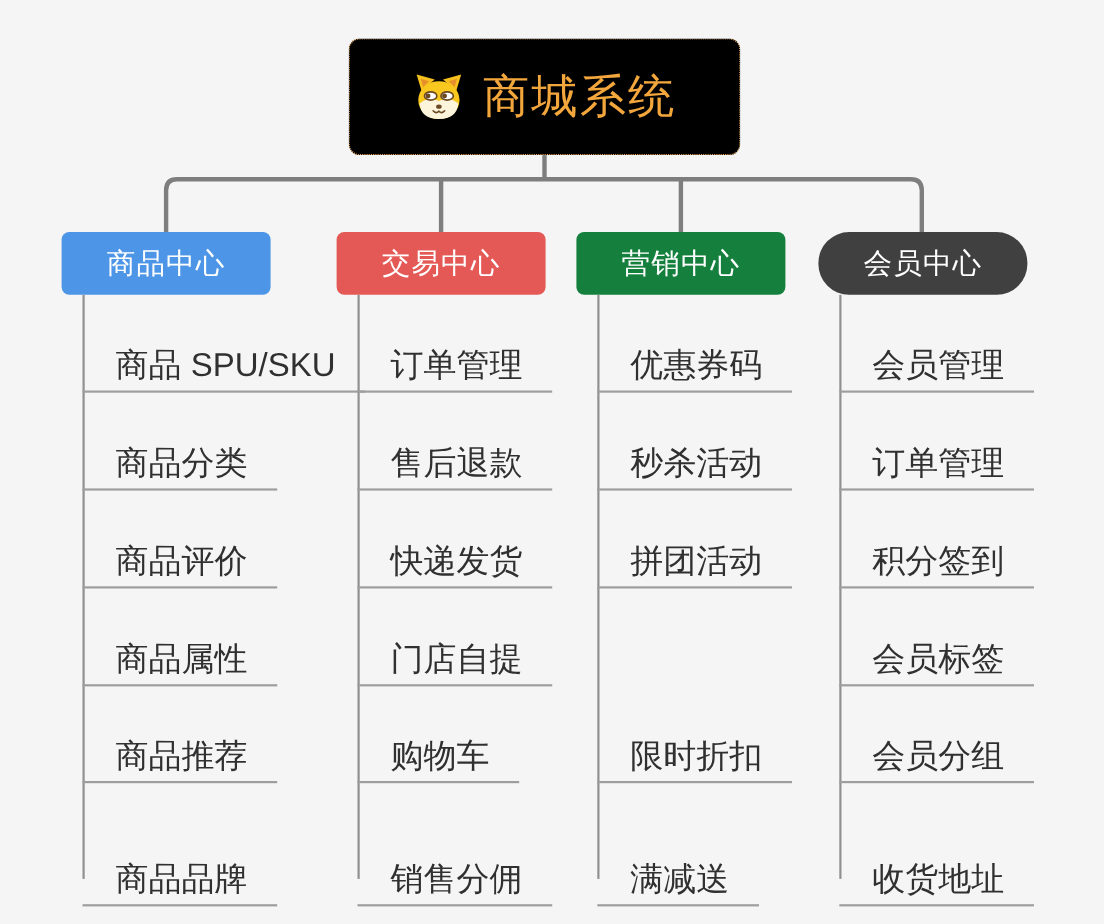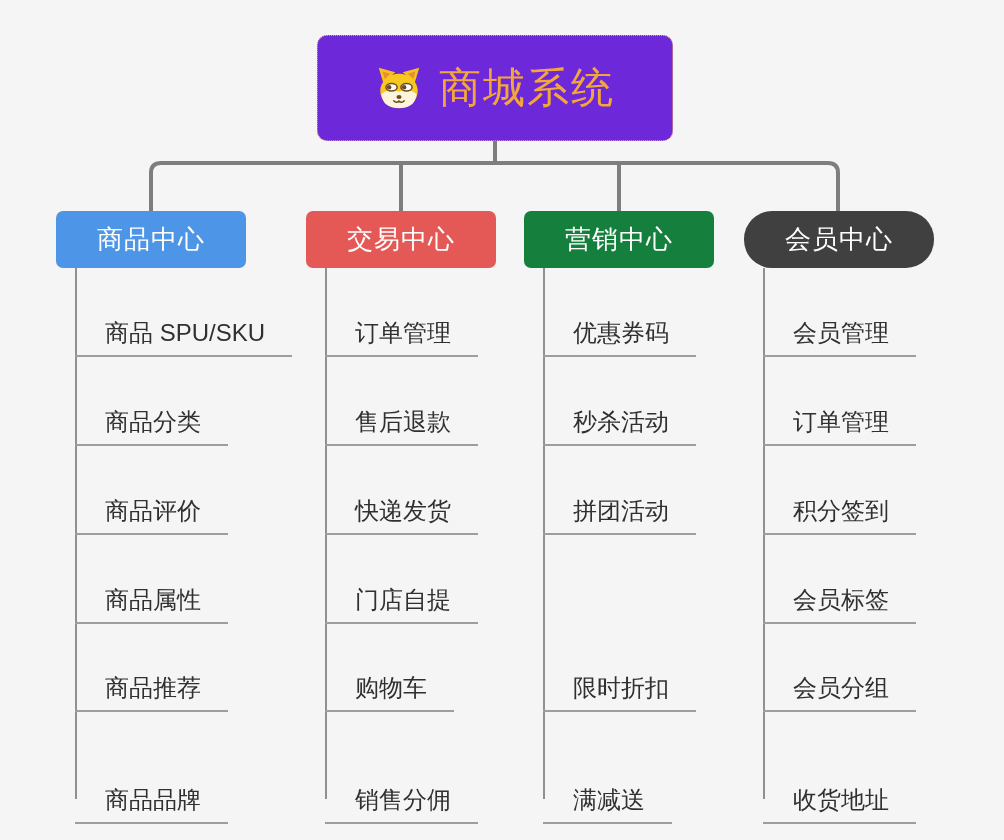--- a/index.html
+++ b/index.html
@@ -6,38 +6,38 @@
   body{
     width:1004px;height:840px;position:relative;overflow:hidden;
     background:#f5f5f5;
     font-family:"Liberation Sans","DejaVu Sans",sans-serif;
   }
   .connectors{position:absolute;left:0;top:0;pointer-events:none;}
 
   
   .root{
     position:absolute;left:317px;top:35px;width:356px;height:106px;
-    background:#6d28d9;border:1px dotted #eba95a;border-radius:10px;
+    background:#000000;border:1px dotted #eba95a;border-radius:10px;
     display:flex;align-items:center;justify-content:center;gap:16px;
     box-sizing:border-box;
   }
   .root-title{font-size:42px;font-weight:500;letter-spacing:2px;color:#f2a63c;}
 
   
   .branch{position:absolute;top:211px;width:170px;}
   .b0{left:56px}.b1{left:306px}.b2{left:524px}.b3{left:744px}
   .branch-header{
     width:190px;height:57px;border-radius:7px;
     display:flex;align-items:center;justify-content:center;
     color:#ffffff;font-size:26px;font-weight:500;letter-spacing:1px;
   }
   .spine{position:absolute;left:19px;top:57px;width:2px;height:531px;background:#909090;}
   .item{
     position:absolute;left:19px;white-space:nowrap;
-    font-size:24px;line-height:26px;color:#303030;
+    font-size:30px;line-height:26px;color:#303030;
     padding:0 27px 9px 30px;border-bottom:2px solid #9e9e9e;
   }
   .r0{top:109px}.r1{top:198px}.r2{top:287px}.r3{top:376px}.r4{top:464px}.r5{top:576px}
 </style>
 </head>
 <body style="background: rgb(245, 245, 245);">
 
 <svg class="connectors" width="1004" height="840">
   <g fill="none" stroke="#7e7e7e" stroke-width="4">
     <path d="M495 141 V163"></path>

